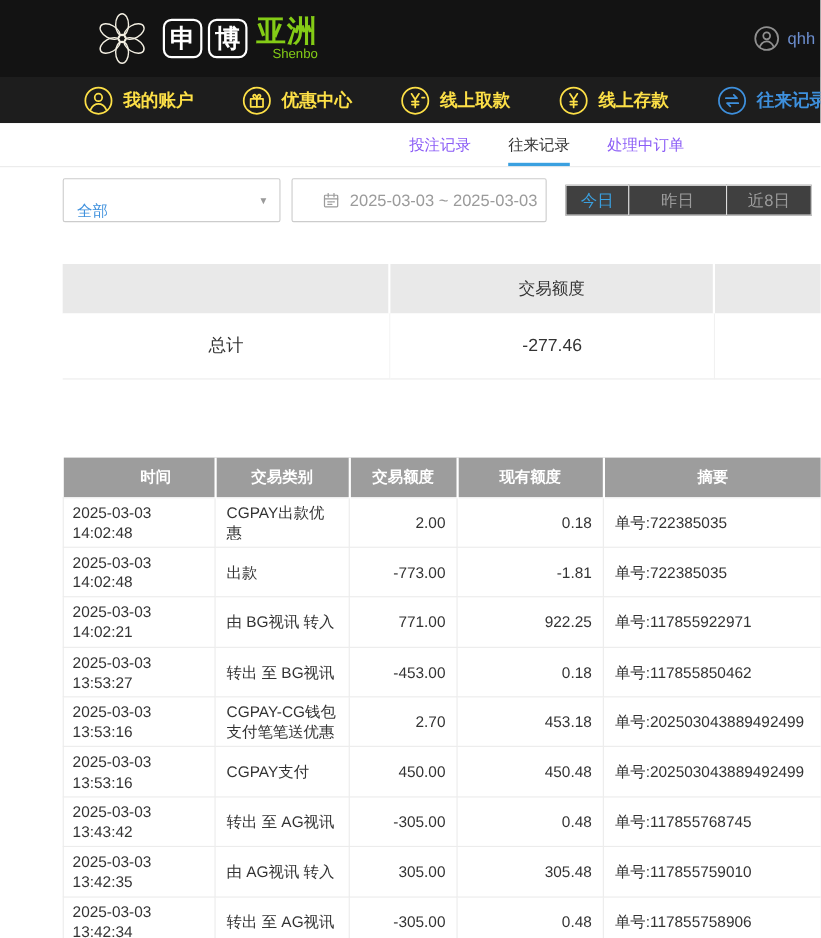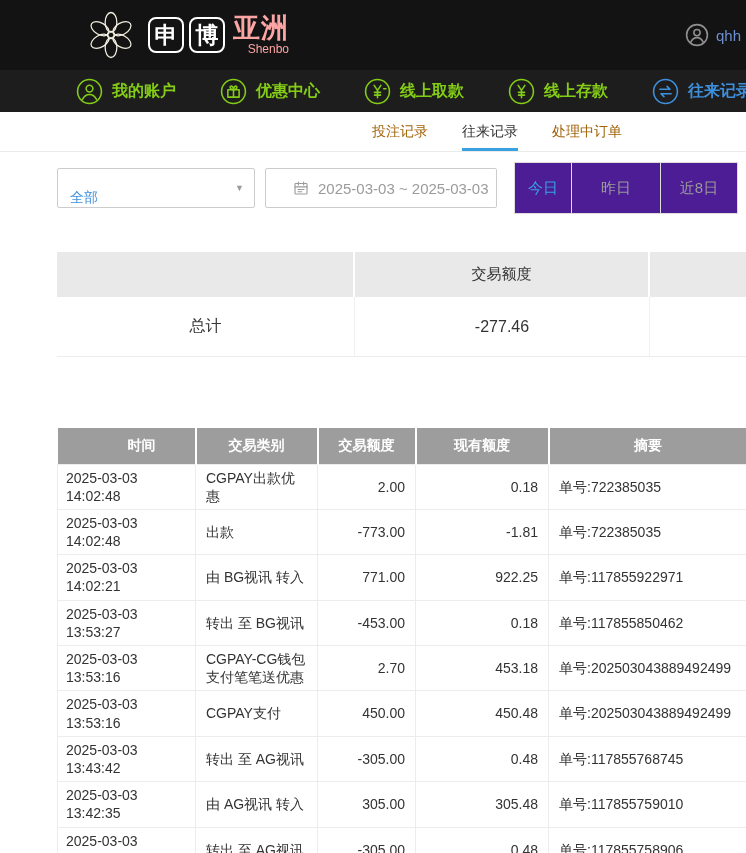--- a/index.html
+++ b/index.html
@@ -6,59 +6,59 @@
   html,body { width:746px; height:853px; overflow:hidden; background:#fff;
     font-family:"Liberation Sans","DejaVu Sans",sans-serif; }
 
   
   .topbar { height:70px; background:#131313; display:flex; align-items:center;
     padding-left:84px; position:relative; }
   .logo-flower { width:54px; height:54px; margin-right:10px; flex-shrink:0; }
   .brand-box { width:36px; height:36px; border:2px solid #fff; border-radius:8px;
     color:#fff; font-size:23px; font-weight:bold; display:flex; align-items:center;
     justify-content:center; margin-right:5px; flex-shrink:0; }
-  .brand-right { color:#fca5a5; margin-left:3px; line-height:1; }
+  .brand-right { color:#84cc16; margin-left:3px; line-height:1; }
   .brand-cn { font-size:27px; font-weight:bold; letter-spacing:1px; }
   .brand-sub { font-size:12px; text-align:right; margin-top:1px; }
   .topbar-user { position:absolute; right:0; top:0; height:70px; display:flex;
     align-items:center; gap:7px; padding-right:0; }
   .topbar-user .uicon { width:24px; height:24px; color:#8f8f8f; }
   .topbar-user .uname { color:#6d8fd0; font-size:15px; width:30px; overflow:hidden; }
 
   
   .navbar { height:42px; background:#1d1d1d; display:flex; align-items:center;
     padding-left:76px; gap:44px; overflow:hidden; white-space:nowrap; }
-  .nav-item { display:flex; align-items:center; gap:9px; color:#84cc16; font-size:16px;
+  .nav-item { display:flex; align-items:center; gap:9px; color:#fde047; font-size:16px;
     font-weight:bold; cursor:pointer; flex-shrink:0; }
   .nav-item .nicon { width:27px; height:27px; }
   .nav-item svg { stroke:currentColor; fill:none; stroke-width:1.4;
     stroke-linecap:round; stroke-linejoin:round; }
   .nav-item.active { color:#3e90dd; }
 
   
   .subtabs { height:40px; background:#fff; border-bottom:1px solid #eaeaea;
     display:flex; align-items:stretch; padding-left:372px; gap:34px; }
-  .subtab { display:flex; align-items:center; color:#a16207; font-size:14px;
+  .subtab { display:flex; align-items:center; color:#8b5cf6; font-size:14px;
     cursor:pointer; border-bottom:3px solid transparent; padding-top:3px; }
   .subtab.active { color:#333; border-bottom-color:#3aa0e0; }
 
   
   .filters { display:flex; align-items:center; margin:10px 0 0 57px; }
   .select-box { width:198px; height:40px; border:1px solid #ccc; border-radius:2px;
     display:flex; align-items:flex-end; padding-left:12px; color:#3e90dd;
     font-size:14px; position:relative; cursor:pointer; background:#fff; }
   .select-caret { position:absolute; right:10px; top:0; height:100%; display:flex;
     align-items:center; color:#9a9a9a; font-size:9px; }
   .date-box { margin-left:10px; width:232px; height:40px; border:1px solid #ccc;
     border-radius:2px; display:flex; align-items:center; gap:8px; padding-left:26px;
     color:#9b9b9b; font-size:15px; cursor:pointer; background:#fff; }
   .date-box svg { width:18px; height:18px; stroke:#9b9b9b; fill:none;
     stroke-width:1.5; stroke-linecap:round; }
   .quick-group { margin-left:17px; display:flex; }
-  .qbtn { height:52px; border:1px solid #ddd; background:#4c1d95; color:#9b9b9b;
+  .qbtn { height:28px; border:1px solid #ddd; background:#404040; color:#9b9b9b;
     font-size:15px; display:flex; align-items:center; justify-content:center;
     cursor:pointer; }
   .qbtn + .qbtn { margin-left:-1px; }
   .qbtn.today { width:58px; color:#3aa0e0; position:relative; z-index:1; }
   .qbtn.yday { width:90px; }
   .qbtn.d8 { width:78px;text-align:right; }
 
   
   .summary-table { margin:38px 0 0 57px; border-collapse:separate; border-spacing:0;
     table-layout:fixed; width:760px; }

